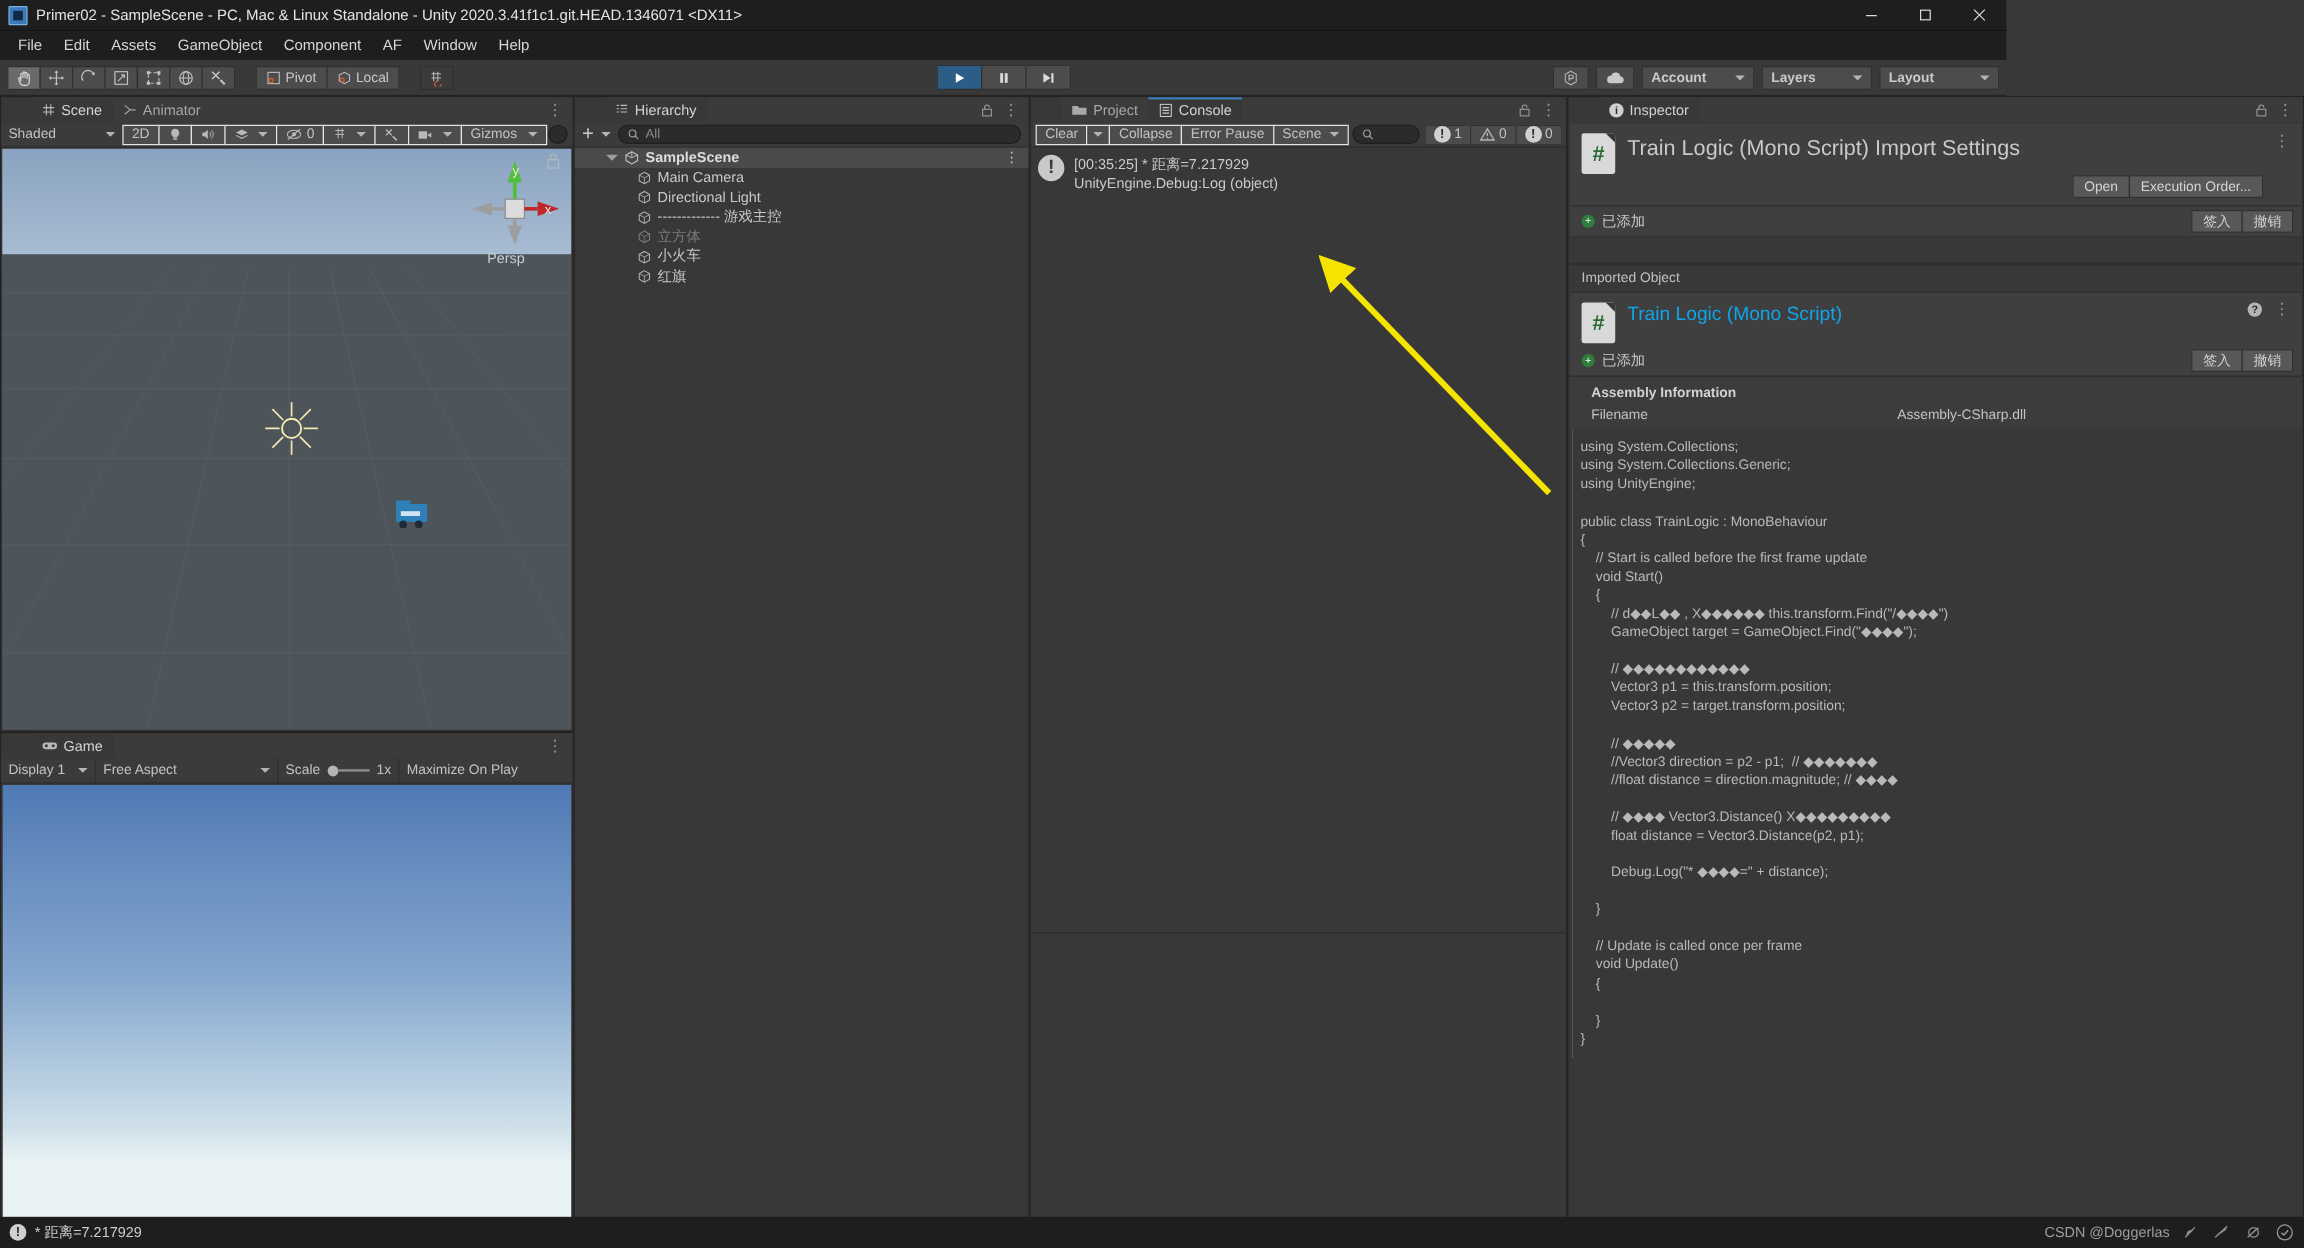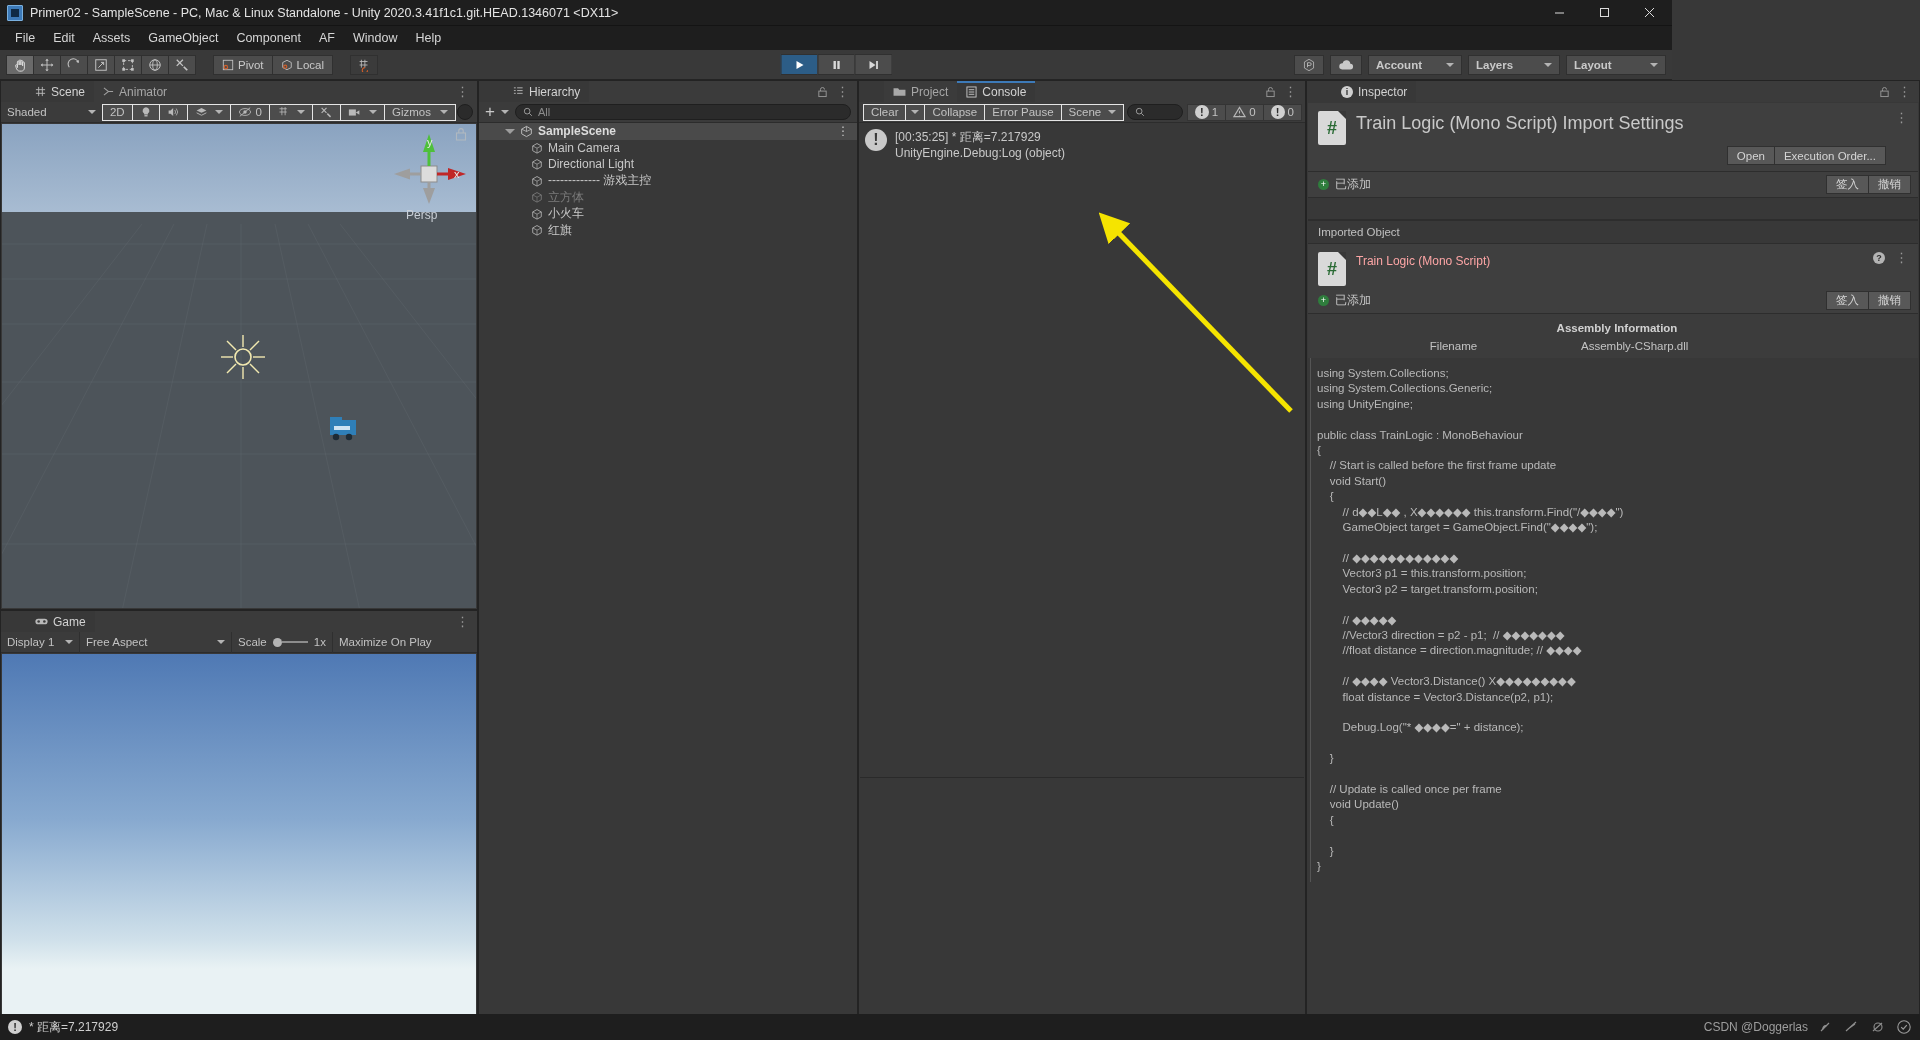--- a/index.html
+++ b/index.html
@@ -113,21 +113,21 @@
   .cs-icon { width:28px; height:34px; background:#d9d9d9; position:relative; border-radius:2px; flex:none;
              display:flex; align-items:center; justify-content:center; color:#2a6b35; font-weight:bold; font-size:18px; }
   .cs-icon::before { content:""; position:absolute; right:0; top:0; border-top:8px solid #383838; border-left:8px solid transparent;}
   .row-btns { display:flex; gap:0px; }
   .mini-btn { height:19px; padding:0 9px; background:#585858; border:1px solid #303030; font-size:11.5px;
               color:#d4d4d4; display:flex; align-items:center; margin-right:-1px; }
   .added-row { display:flex; align-items:center; gap:6px; font-size:12px; color:#c8c8c8; padding:4px 10px; }
   .plus-badge { width:11px;height:11px;border-radius:50%;background:#2f7d3d;color:#fff;font-size:9px;
                 display:flex;align-items:center;justify-content:center; line-height:1;}
   .section-title { background:#383838; font-size:11.5px; color:#c0c0c0; padding:5px 10px; border-top:1px solid #2d2d2d;}
-  .asm-box { background:#3c3c3c; border-top:1px solid #2d2d2d; padding:6px 0 4px 0;text-align:center; }
+  .asm-box { background:#3c3c3c; border-top:1px solid #2d2d2d; padding:6px 0 4px 0; }
   .asm-head { font-size:11.5px; font-weight:bold; color:#d2d2d2; padding:2px 10px 4px 18px; }
   .asm-row { display:flex; font-size:11.5px; color:#c3c3c3; padding:2px 10px 2px 18px; }
   .asm-row .k { width:255px; }
   .code { background:#383838; padding:8px 0 8px 0; border-left:1px solid #555; margin-left:2px;}
   .code-line { font-size:11.5px; line-height:15.4px; color:#b9b9b9; white-space:pre; padding-left:6px; }
 
   
   .statusbar { position:absolute; left:0; bottom:0; width:1920px; height:26px; background:#1e1e1e;
                display:flex; align-items:center; gap:7px; padding:0 8px; font-size:12px; color:#cfcfcf; }
   .status-right { margin-left:auto; display:flex; align-items:center; gap:10px; color:#9d9d9d; }
@@ -730,21 +730,21 @@
 
         <div style="height:22px;background:#383838;border-bottom:1px solid #2d2d2d"></div>
 
         <div class="section-title">
           <span>Imported Object</span>
         </div>
 
         <div style="background:#3f3f3f;border-top:1px solid #2d2d2d;padding:8px 10px 2px 10px">
           <div style="display:flex;gap:10px;align-items:flex-start">
             <div class="cs-icon">#</div>
-            <div style="flex:1;font-size:12px;color:#fca5a5;padding-top:2px">Train Logic (Mono Script)</div>
+            <div style="flex:1;font-size:16px;color:#0ea5e9;padding-top:2px">Train Logic (Mono Script)</div>
             <span class="circ-icon" style="width:12px;height:12px;font-size:9px;background:#b4b4b4">?</span>
             <span style="font-size:13px;line-height:8px;color:#9a9a9a;padding-top:2px">⋮</span>
           </div>
         </div>
 
         <div style="display:flex;align-items:center;background:#3f3f3f">
           <div class="added-row">
             <span class="plus-badge">+</span>
             <span>已添加</span>
           </div>

